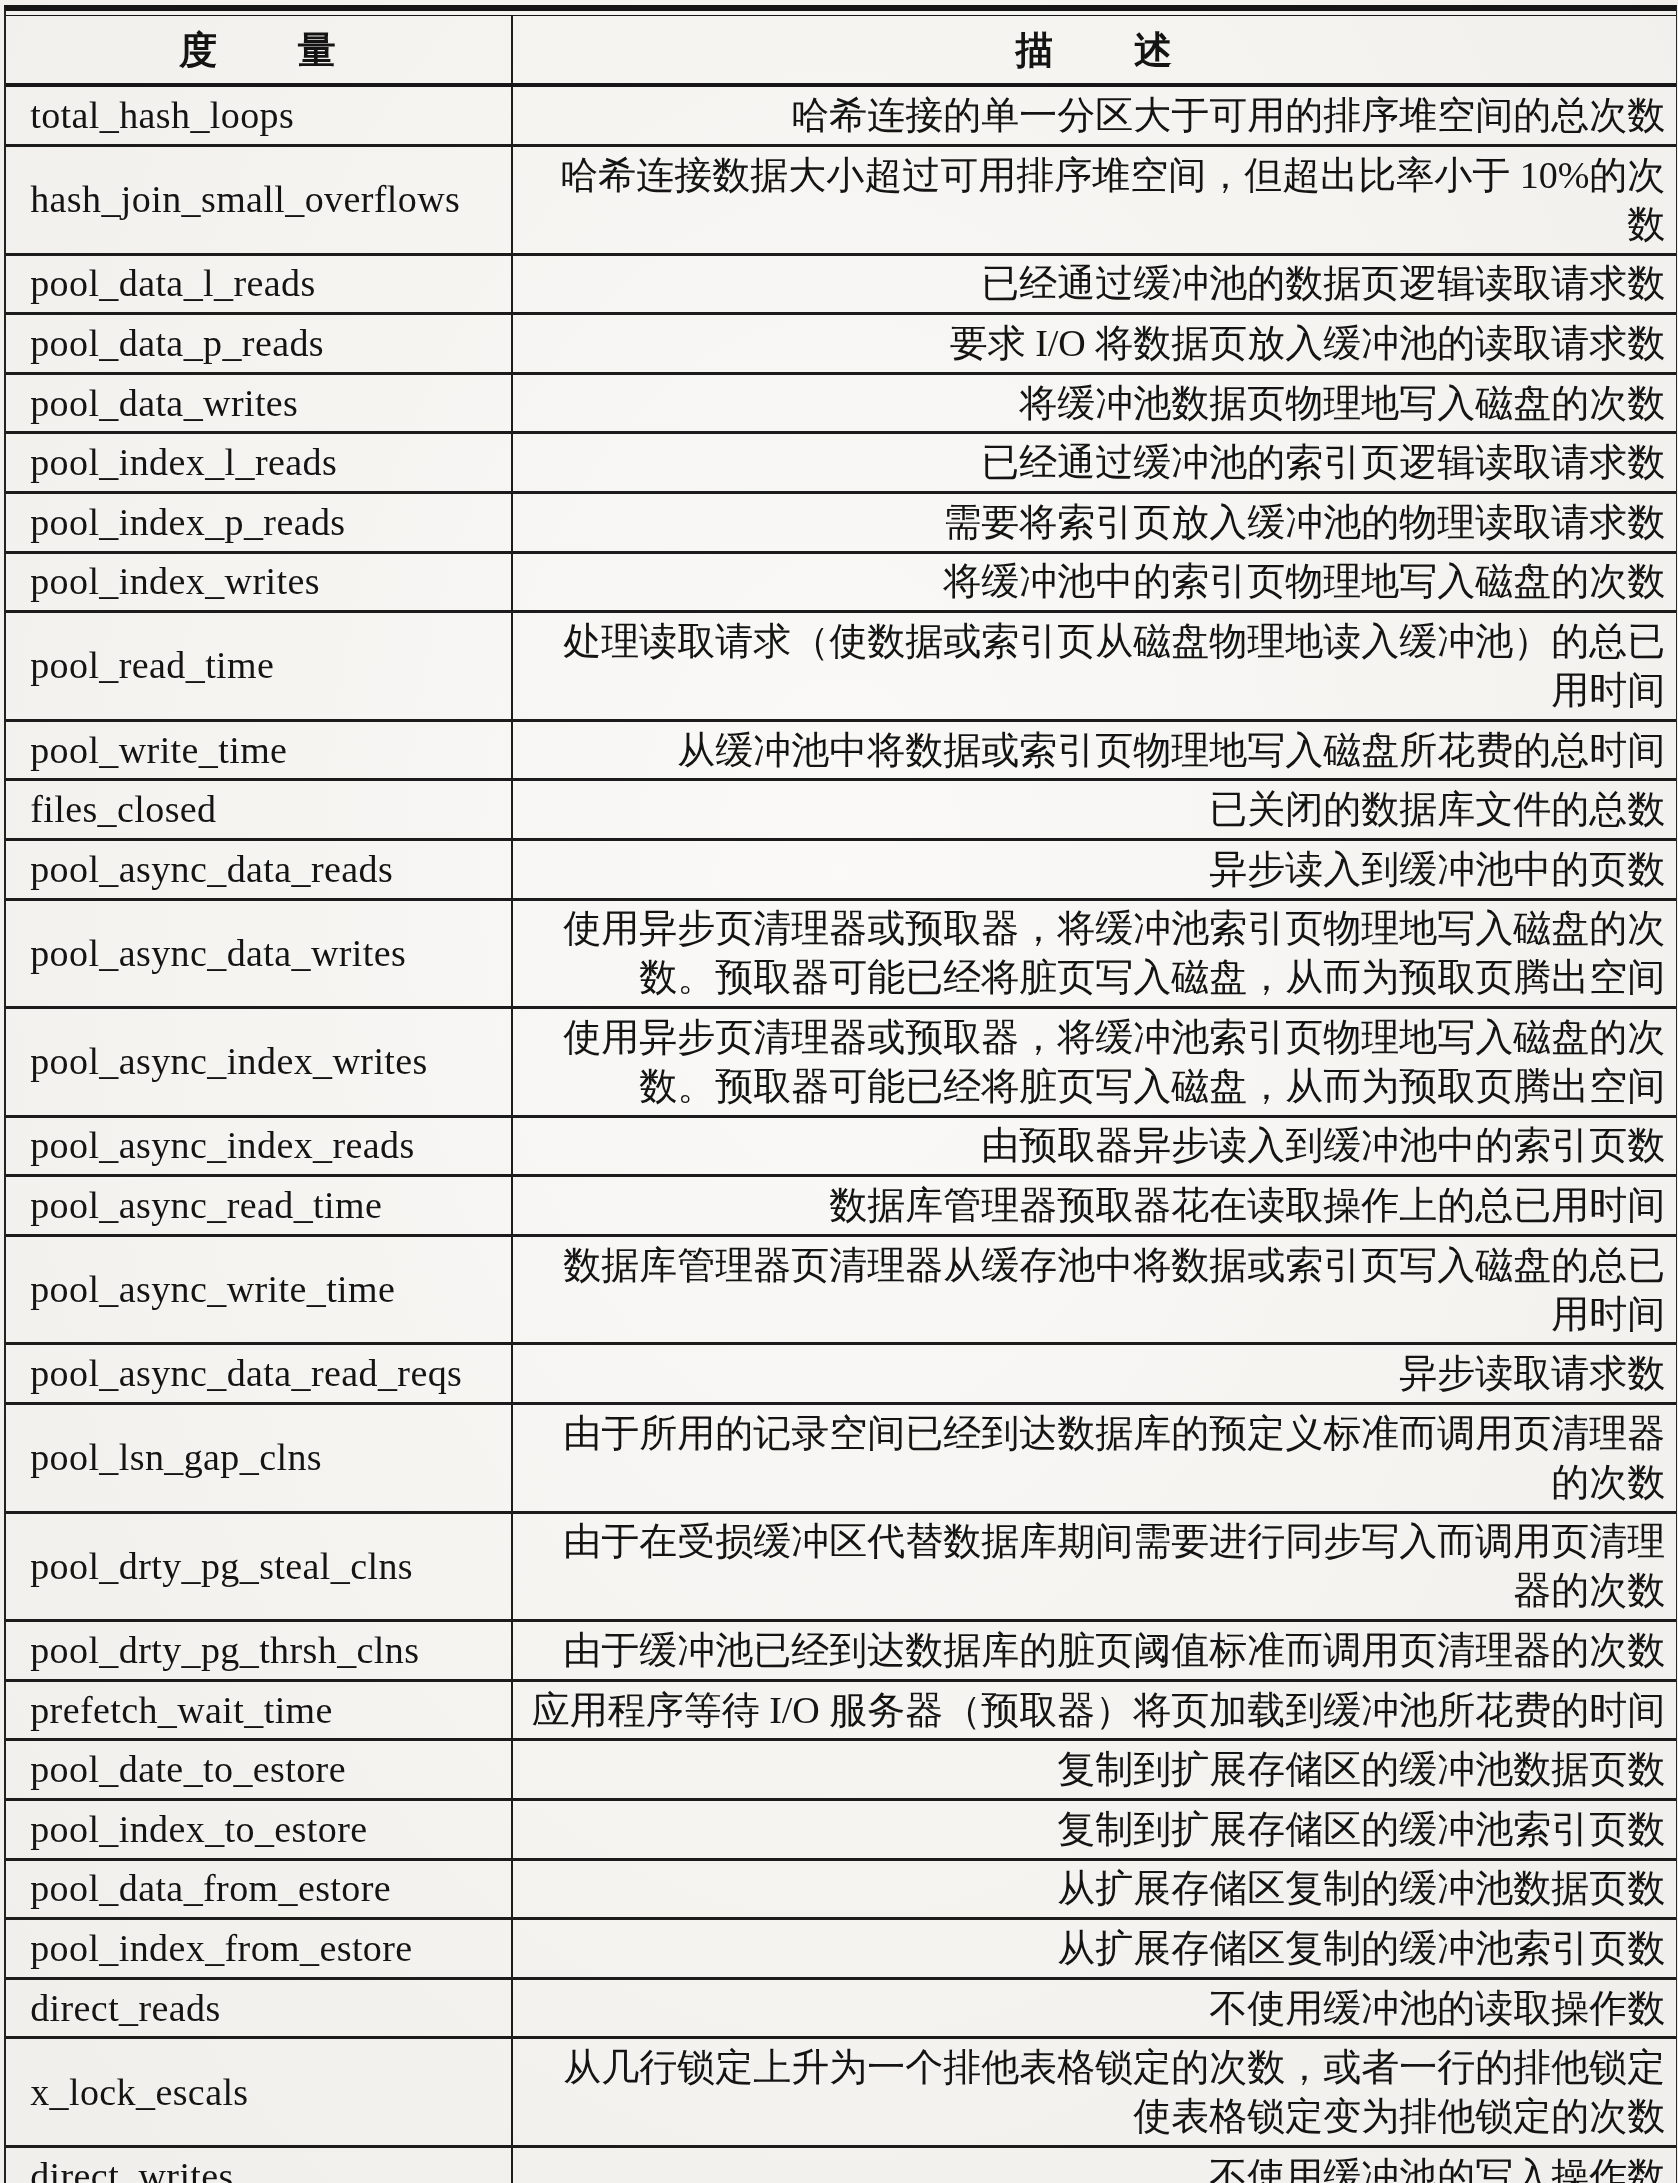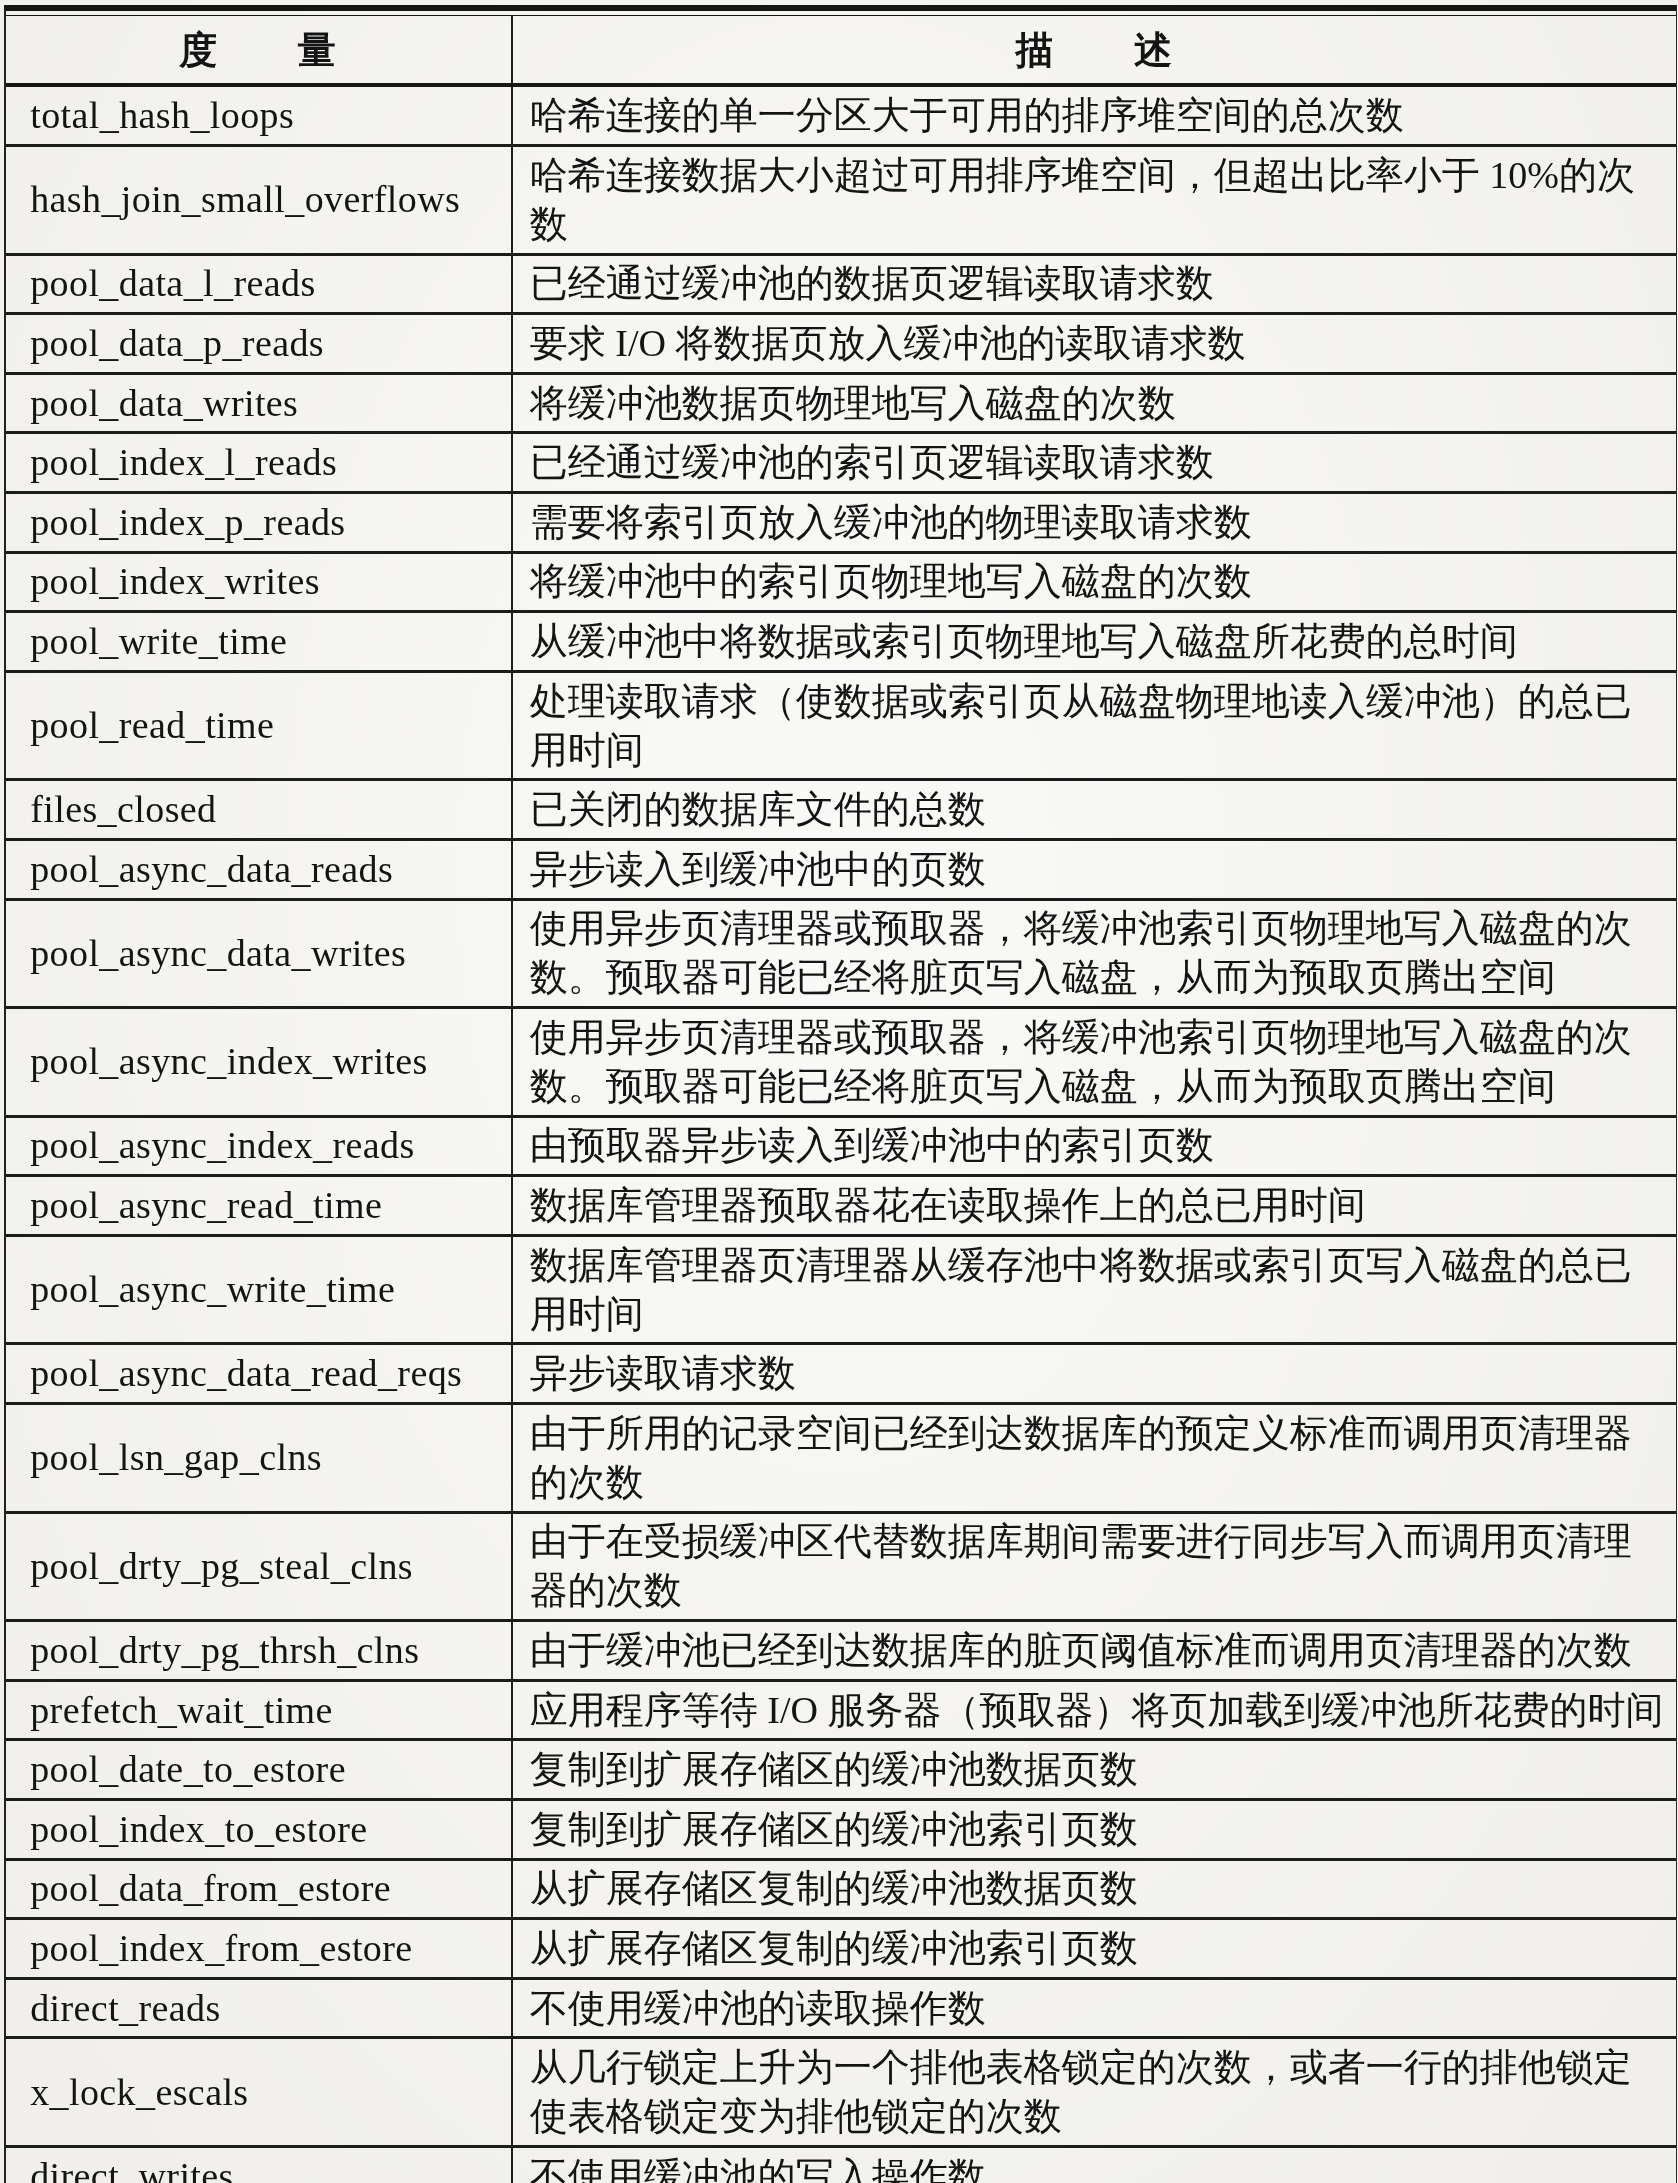--- a/index.html
+++ b/index.html
@@ -71,20 +71,21 @@
     border-right: 2.3px solid #1d1d1d;
     padding-left: 24.4px;
     padding-right: 10.7px;
     letter-spacing: 0.4px;
     word-break: break-all;
   }
 
   td.desc {
     padding-left: 17px;
     padding-right: 10.7px;
+    text-align: right;
   }
 </style>
 </head>
 <body>
 
 <div class="page">
   <div class="table-wrap">
     <table>
       <colgroup>
         <col class="col-measure">
@@ -123,26 +124,26 @@
           </tr>
           <tr>
             <td class="measure">pool_index_p_reads</td>
             <td class="desc">需要将索引页放入缓冲池的物理读取请求数</td>
           </tr>
           <tr>
             <td class="measure">pool_index_writes</td>
             <td class="desc">将缓冲池中的索引页物理地写入磁盘的次数</td>
           </tr>
           <tr>
+            <td class="measure">pool_read_time</td>
+            <td class="desc">处理读取请求（使数据或索引页从磁盘物理地读入缓冲池）的总已用时间</td>
+          </tr>
+          <tr>
             <td class="measure">pool_write_time</td>
             <td class="desc">从缓冲池中将数据或索引页物理地写入磁盘所花费的总时间</td>
-          </tr>
-          <tr>
-            <td class="measure">pool_read_time</td>
-            <td class="desc">处理读取请求（使数据或索引页从磁盘物理地读入缓冲池）的总已用时间</td>
           </tr>
           <tr>
             <td class="measure">files_closed</td>
             <td class="desc">已关闭的数据库文件的总数</td>
           </tr>
           <tr>
             <td class="measure">pool_async_data_reads</td>
             <td class="desc">异步读入到缓冲池中的页数</td>
           </tr>
           <tr>

